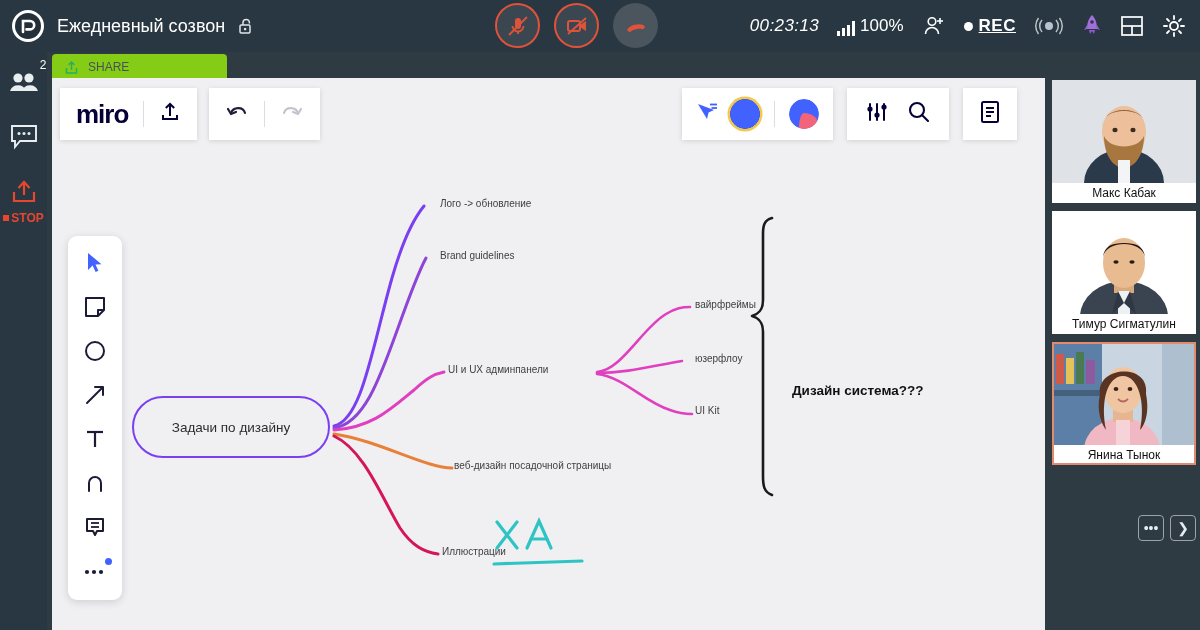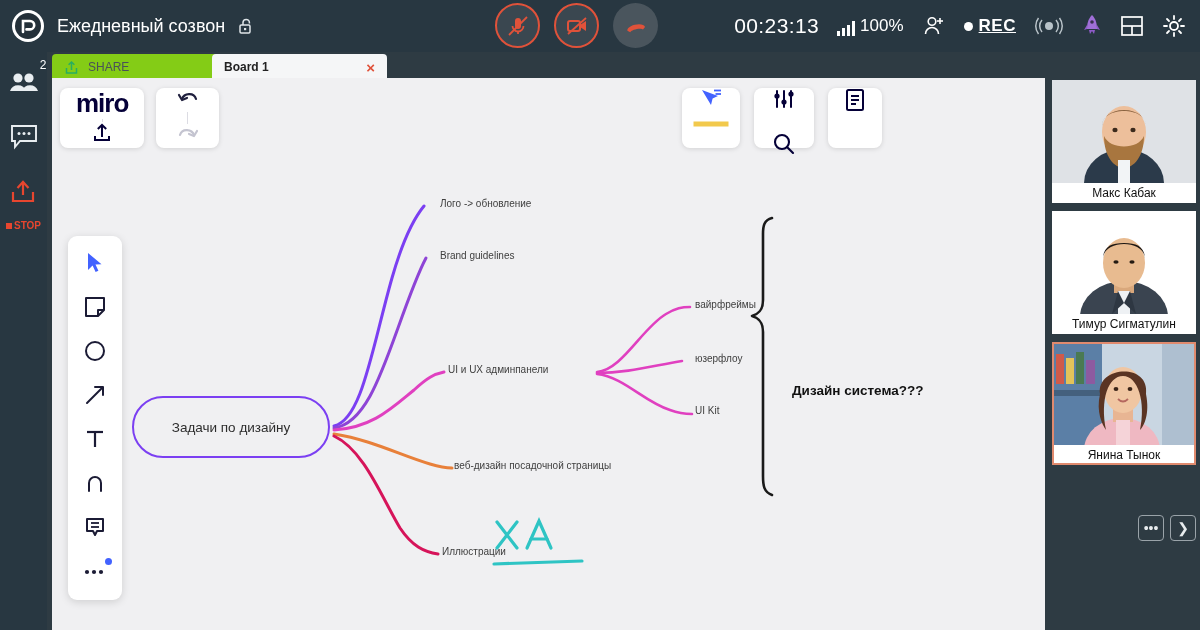--- a/index.html
+++ b/index.html
@@ -38,21 +38,21 @@
     display: flex; align-items: center; justify-content: center;
     background: #3a4750; border: 2px solid #e0523a;
   }
   .ctrl-btn.hangup { border-color: transparent; background: #4a555d; }
 
   .top-right {
     position: absolute; right: 14px; top: 0; height: 52px;
     display: flex; align-items: center; gap: 18px;
     color: #ffffff;
   }
-  .timer { font-size: 21px; letter-spacing: .4px; }
+  .timer { font-size: 17px; letter-spacing: .4px; font-style: italic; }
   .signal-group { display: flex; align-items: flex-end; gap: 5px; }
   .bars { display: flex; align-items: flex-end; gap: 2px; height: 15px; }
   .bars i { width: 3px; background: #fff; display: block; }
   .bars i:nth-child(1){height:5px} .bars i:nth-child(2){height:8px}
   .bars i:nth-child(3){height:11px} .bars i:nth-child(4){height:15px}
   .pct { font-size: 17px; }
   .rec-group { display: flex; align-items: center; gap: 6px; text-decoration: underline; }
   .rec-dot { width: 9px; height: 9px; border-radius: 50%; background: #fff; }
   .rec-label { font-weight: bold; font-size: 17px; letter-spacing: .5px; }
   .ticon { display: flex; align-items: center; justify-content: center; }
@@ -61,22 +61,22 @@
   .left-rail {
     position: absolute; left: 0; top: 52px; width: 47px; height: 578px;
     background: #283741;
     display: flex; flex-direction: column; align-items: center;
     padding-top: 18px; gap: 26px;
   }
   .rail-item { position: relative; display: flex; flex-direction: column;
     align-items: center; }
   .rail-badge { position: absolute; top: -12px; right: -8px;
     color: #fff; font-size: 12px; }
-  .stop-label { color: #e7462f; font-size: 10px; font-weight: bold;
-    display: flex; align-items: center; gap: 2px; margin-top: 10px; }
+  .stop-label { color: #e7462f; font-size: 12px; font-weight: bold;
+    display: flex; align-items: center; gap: 2px; margin-top: 1px; }
   .stop-sq { width: 6px; height: 6px; background: #e7462f; display: block; }
 
   
   .tabstrip {
     position: absolute; left: 47px; top: 52px; width: 1005px; height: 28px;
   }
   .tab {
     position: absolute; top: 2px; height: 26px;
     border-radius: 4px 4px 0 0;
     display: flex; align-items: center; padding: 0 12px;
@@ -91,24 +91,23 @@
   
   .canvas {
     position: absolute; left: 52px; top: 78px; width: 993px; height: 552px;
     background: #f0f0f2;
   }
   .miro-bar {
     position: absolute; left: 8px; top: 10px;
     display: flex; gap: 12px;
   }
   .mbox {
-    background: #fff; border-radius: 8px; height: 60px;
+    background: #fff; border-radius: 0; height: 52px;
     display: flex; align-items: center; padding: 0 16px;
     box-shadow: 0 1px 5px rgba(0,0,0,.13);
-    flex-direction: column;
   }
   .miro-word { font-size: 26px; font-weight: bold; color: #050038;
     letter-spacing: -1px; }
   .vsep { width: 1px; height: 26px; background: #dcdce3; margin: 0 15px; }
 
   .center-bar {
     position: absolute; left: 630px; top: 10px;
     display: flex; gap: 14px;
   }
   .avatar-c { width: 30px; height: 30px; border-radius: 50%;
@@ -311,24 +310,20 @@
 <div class="tabstrip">
   <div class="tab share">
     <span class="share-up">
       <svg width="15" height="15" viewBox="0 0 15 15">
         <path d="M7.5 2 V10" stroke="#27ae60" stroke-width="1.5"></path>
         <path d="M4.6 4.8 L7.5 2 L10.4 4.8" fill="none" stroke="#27ae60" stroke-width="1.5"></path>
         <path d="M2.5 8 V13 H12.5 V8" fill="none" stroke="#27ae60" stroke-width="1.5"></path>
       </svg>
     </span>
     <span>SHARE</span>
-  </div>
-  <div class="tab board">
-    <span>Board 1</span>
-    <span class="tab-close">×</span>
   </div>
 </div>
 
 <div class="canvas">
 
   <svg class="mindmap" viewBox="0 0 993 552">
     <g fill="none" stroke-width="3" stroke-linecap="round">
       <path d="M282 348 C310 342 320 270 340 200 C348 172 358 145 372 128" stroke="#7b3ff2"></path>
       <path d="M282 350 C312 346 328 300 346 250 C356 222 366 195 374 180" stroke="#8e44d6"></path>
       <path d="M282 352 C320 350 340 330 362 312 C375 300 382 296 392 294" stroke="#e040c0"></path>

